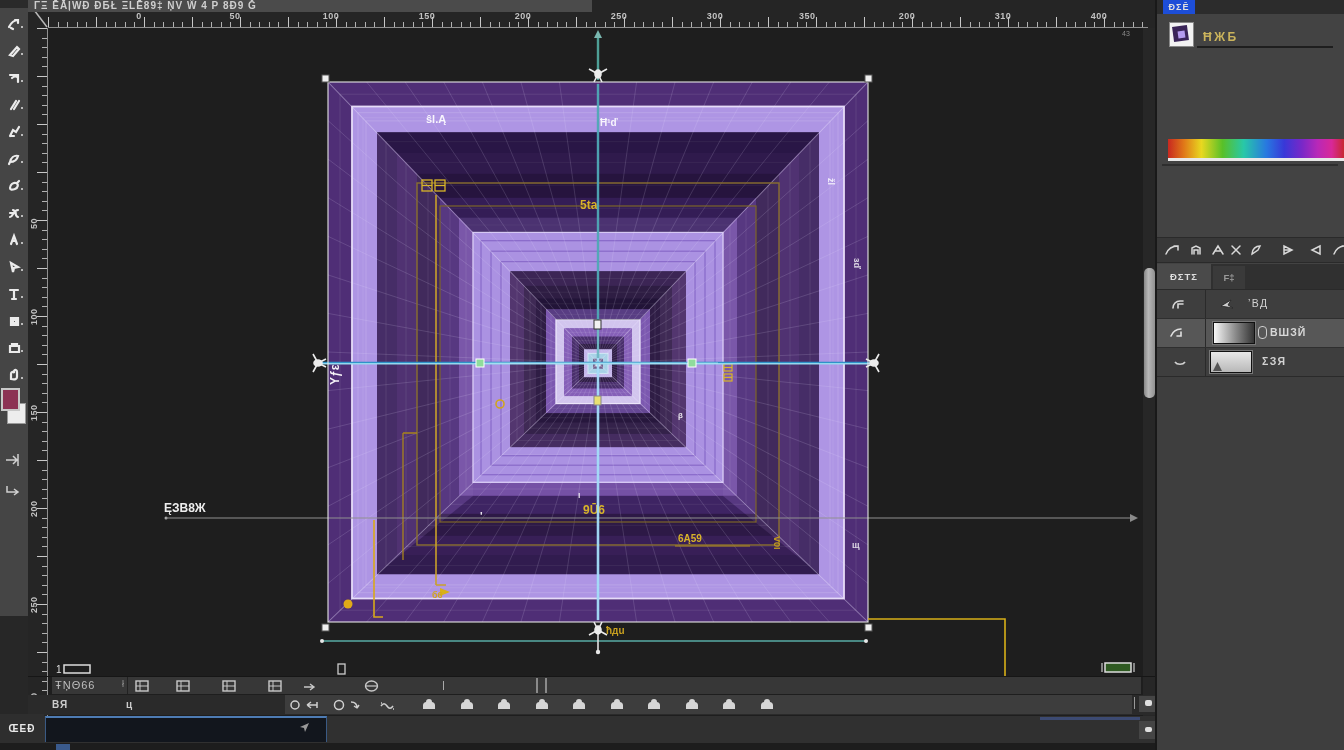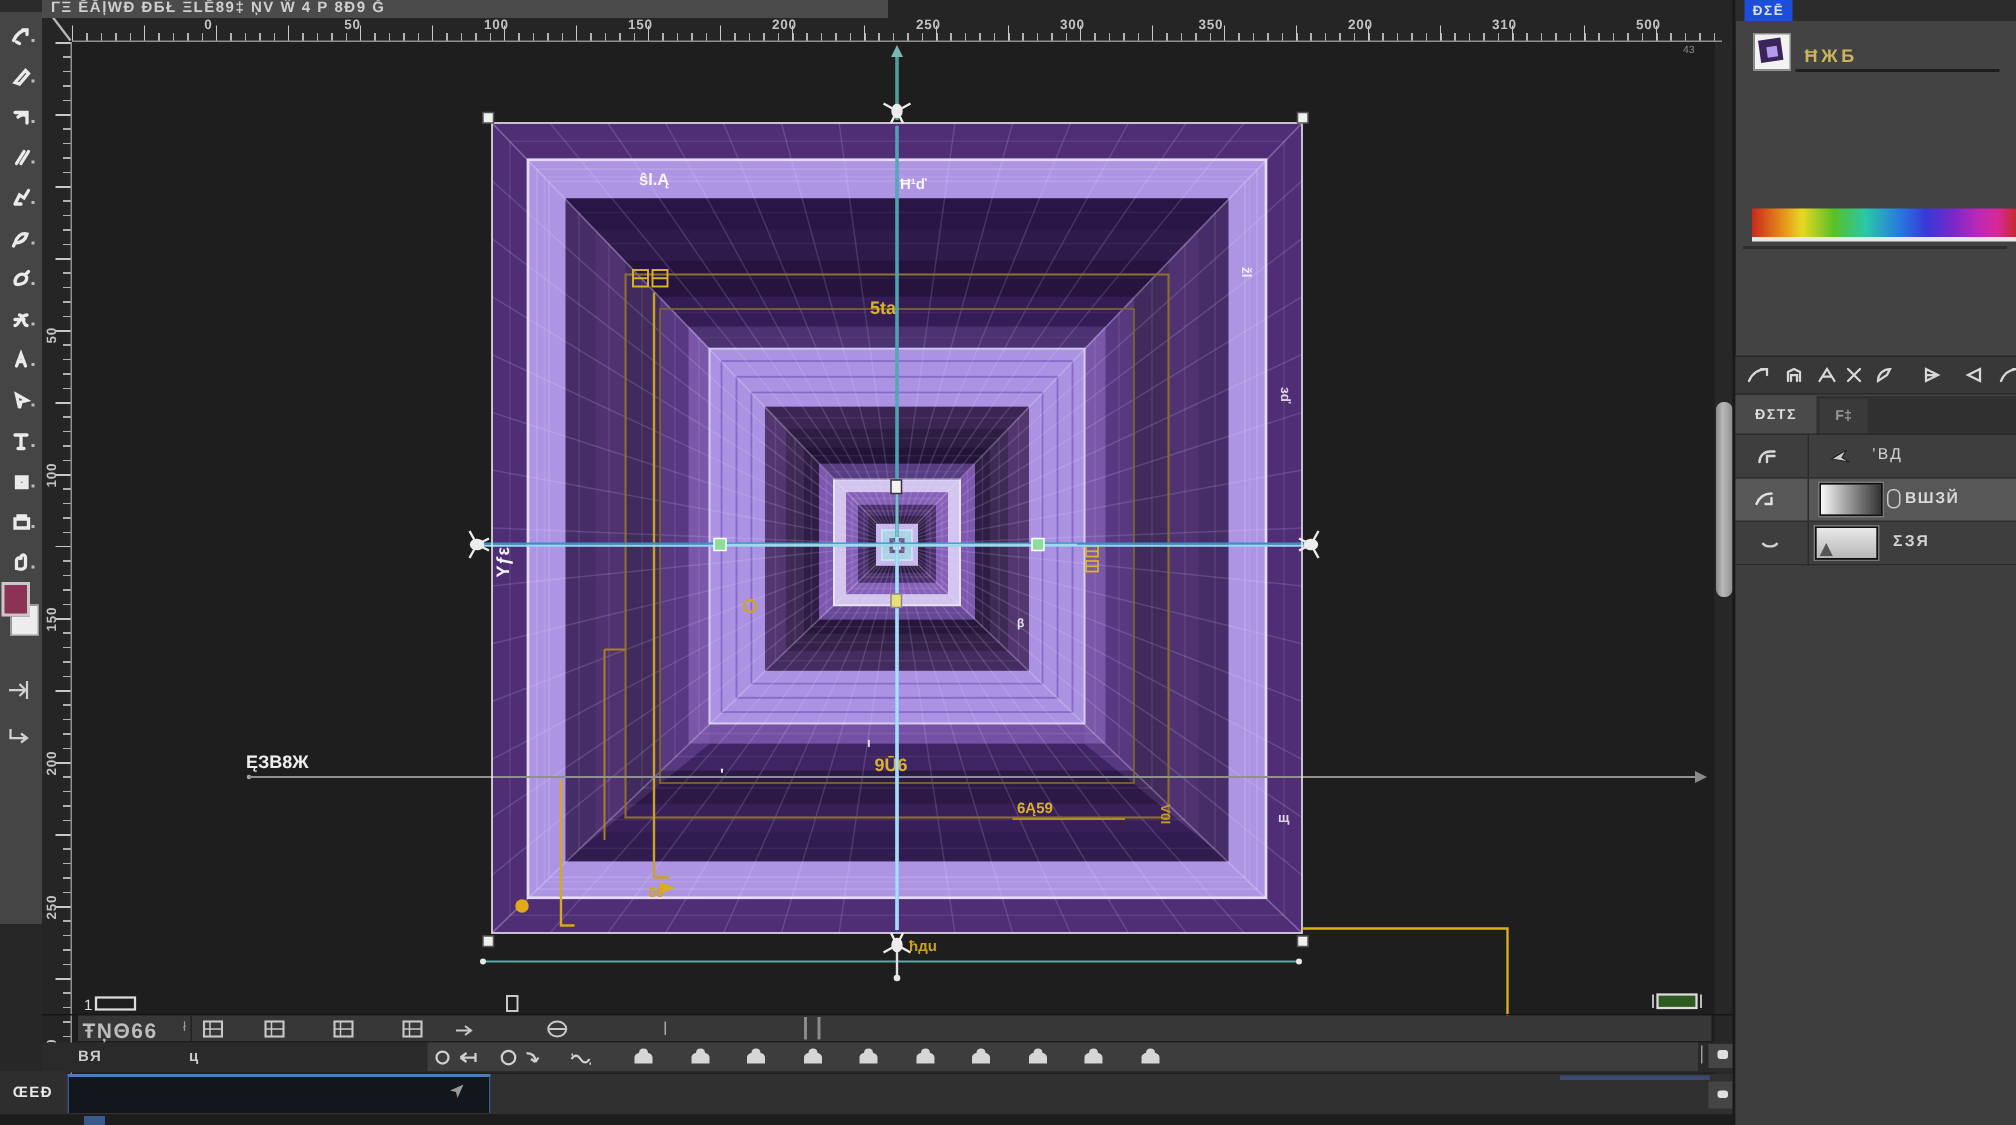--- a/index.html
+++ b/index.html
@@ -13,21 +13,21 @@
 <span style="position:absolute;left:127px;top:11px;width:24px;text-align:center;color:#c2c2c2;font-size:9px;font-weight:bold;letter-spacing:0.5px">0</span>
 <span style="position:absolute;left:223px;top:11px;width:24px;text-align:center;color:#c2c2c2;font-size:9px;font-weight:bold;letter-spacing:0.5px">50</span>
 <span style="position:absolute;left:319px;top:11px;width:24px;text-align:center;color:#c2c2c2;font-size:9px;font-weight:bold;letter-spacing:0.5px">100</span>
 <span style="position:absolute;left:415px;top:11px;width:24px;text-align:center;color:#c2c2c2;font-size:9px;font-weight:bold;letter-spacing:0.5px">150</span>
 <span style="position:absolute;left:511px;top:11px;width:24px;text-align:center;color:#c2c2c2;font-size:9px;font-weight:bold;letter-spacing:0.5px">200</span>
 <span style="position:absolute;left:607px;top:11px;width:24px;text-align:center;color:#c2c2c2;font-size:9px;font-weight:bold;letter-spacing:0.5px">250</span>
 <span style="position:absolute;left:703px;top:11px;width:24px;text-align:center;color:#c2c2c2;font-size:9px;font-weight:bold;letter-spacing:0.5px">300</span>
 <span style="position:absolute;left:799px;top:11px;width:24px;text-align:left;color:#c2c2c2;font-size:9px;font-weight:bold;letter-spacing:0.5px">350</span>
 <span style="position:absolute;left:895px;top:11px;width:24px;text-align:center;color:#c2c2c2;font-size:9px;font-weight:bold;letter-spacing:0.5px">200</span>
 <span style="position:absolute;left:991px;top:11px;width:24px;text-align:center;color:#c2c2c2;font-size:9px;font-weight:bold;letter-spacing:0.5px">310</span>
-<span style="position:absolute;left:1087px;top:11px;width:24px;text-align:center;color:#c2c2c2;font-size:9px;font-weight:bold;letter-spacing:0.5px">500</span>
+<span style="position:absolute;left:1087px;top:11px;width:24px;text-align:center;color:#c2c2c2;font-size:9px;font-weight:bold;letter-spacing:0.5px">400</span>
 
 <div class="abs" style="left:28px;top:28px;width:20px;height:688px;background:#252525"></div>
 <div class="abs" style="left:42px;top:28px;width:6px;height:688px;background:repeating-linear-gradient(180deg,#b2b2b2 0 1px,transparent 1px 9.6px)"></div>
 <div class="abs" style="left:37px;top:28px;width:11px;height:688px;background:repeating-linear-gradient(180deg,#c8c8c8 0 1px,transparent 1px 48px)"></div>
 <span style="position:absolute;left:29px;top:229px;color:#c2c2c2;font-size:9px;font-weight:bold;transform:rotate(-90deg);transform-origin:left top;letter-spacing:0.5px">50</span>
 <span style="position:absolute;left:29px;top:325px;color:#c2c2c2;font-size:9px;font-weight:bold;transform:rotate(-90deg);transform-origin:left top;letter-spacing:0.5px">100</span>
 <span style="position:absolute;left:29px;top:421px;color:#c2c2c2;font-size:9px;font-weight:bold;transform:rotate(-90deg);transform-origin:left top;letter-spacing:0.5px">150</span>
 <span style="position:absolute;left:29px;top:517px;color:#c2c2c2;font-size:9px;font-weight:bold;transform:rotate(-90deg);transform-origin:left top;letter-spacing:0.5px">200</span>
 <span style="position:absolute;left:29px;top:613px;color:#c2c2c2;font-size:9px;font-weight:bold;transform:rotate(-90deg);transform-origin:left top;letter-spacing:0.5px">250</span>
 <span style="position:absolute;left:29px;top:709px;color:#c2c2c2;font-size:9px;font-weight:bold;transform:rotate(-90deg);transform-origin:left top;letter-spacing:0.5px">300</span>
@@ -290,21 +290,21 @@
     <rect x="2" y="2" width="7" height="10" fill="none" stroke="#ccc" stroke-width="1.3"></rect>
   </svg>
 <svg class="abs" style="left:1100px;top:660px" width="38" height="16">
     <rect x="5" y="3" width="26" height="9" fill="#2f5a22" stroke="#ddd" stroke-width="1.5"></rect>
     <path d="M2 3v9M34 3v9" stroke="#ccc" stroke-width="1.2"></path>
   </svg>
 
 <div class="abs" style="left:28px;top:676px;width:1129px;height:1px;background:#161616"></div>
 
 <div class="abs" style="left:52px;top:677px;width:1089px;height:17px;background:#373737"></div>
-<div class="abs" style="left:55px;top:679px;color:#bdbdbd;font-size:14px;font-weight:bold;letter-spacing:1px">ŦŅΘ66</div>
+<div class="abs" style="left:55px;top:679px;color:#bdbdbd;font-size:11px;font-weight:normal;letter-spacing:1px">ŦŅΘ66</div>
 <div class="abs" style="left:122px;top:679px;color:#999;font-size:9px">ł</div>
 <div class="abs" style="left:127px;top:677px;width:1px;height:17px;background:#222"></div>
 <div class="abs" style="left:536px;top:678px;width:2px;height:15px;background:#8a8a8a"></div>
 <div class="abs" style="left:545px;top:678px;width:2px;height:15px;background:#8a8a8a"></div>
 <div class="abs" style="left:443px;top:681px;width:1px;height:9px;background:#aaa"></div>
 <svg style="position:absolute;left:135px;top:680px" width="14" height="12">
     <rect x="1" y="1" width="12" height="10" fill="none" stroke="#c8c8c8" stroke-width="1.4"></rect>
     <path d="M1 6h12M5 1v10" stroke="#c8c8c8" stroke-width="1"></path>
   </svg>
 <svg style="position:absolute;left:176px;top:680px" width="14" height="12">

